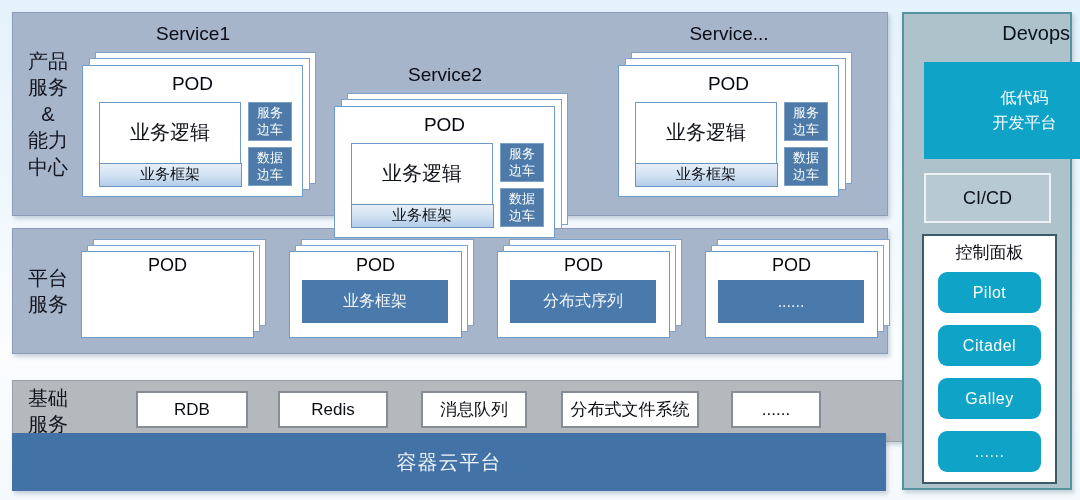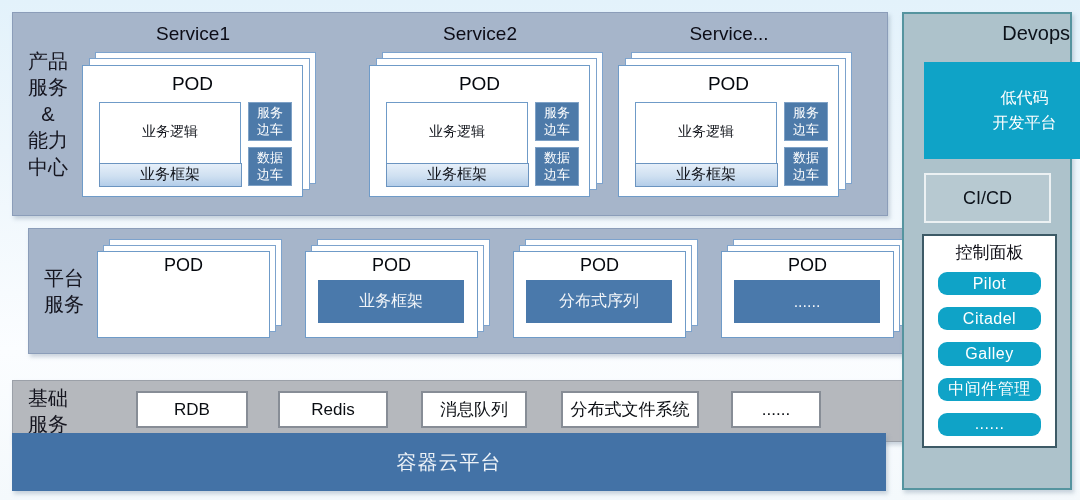--- a/index.html
+++ b/index.html
@@ -3,44 +3,44 @@
 <meta charset="utf-8">
 <style>
   html,body{margin:0;padding:0;}
   .page{
     position:relative;width:1080px;height:500px;overflow:hidden;
     background:linear-gradient(180deg,#e3f2fb 0%,#edf6fc 30%,#fbfdff 70%,#f4f9fc 100%);
     font-family:"Liberation Sans",sans-serif;color:#14141c;
   }
   .band{position:absolute;left:12px;width:874px;box-shadow:2px 3px 4px rgba(130,150,170,.4);}
   .band-products{top:12px;height:202px;background:#a6b5ca;border:1px solid #8b9db9;}
-  .band-platform{top:228px;height:124px;background:#a6b5ca;border:1px solid #8b9db9;margin-left:16px;}
+  .band-platform{top:228px;height:124px;background:#a6b5ca;border:1px solid #8b9db9;}
   .band-basic{top:380px;height:60px;background:#b5b8bd;border:1px solid #9ba0a8;padding-left:20px;}
   .band-cloud{top:433px;height:58px;background:#4372a6;display:flex;align-items:center;justify-content:center;}
   .band-cloud .cloud-label{color:#eef3f8;font-size:20px;letter-spacing:1px;}
 
   .band-label{
     position:absolute;left:0;top:0;bottom:0;width:70px;
     display:flex;align-items:center;justify-content:center;text-align:center;
     font-size:20px;line-height:1.32;font-weight:500;color:#15151f;white-space:pre-line;
   }
 
   
   .svc{position:absolute;top:10px;width:222px;height:188px;}
-  .svc-0{left:69px;} .svc-1{left:356px;} .svc-2{left:605px;}
+  .svc-0{left:69px;} .svc-1{left:321px;margin-top:41px;} .svc-2{left:605px;}
   .svc-title{position:absolute;top:0;left:0;width:100%;text-align:center;font-size:19px;color:#0c0c16;}
   .stack{position:absolute;top:42px;left:0;width:221px;height:132px;}
   .stack::before,.stack::after{content:"";position:absolute;inset:0;background:#fff;border:1.5px solid #7da3cd;}
   .stack::before{transform:translate(13px,-13px);}
   .stack::after{transform:translate(7px,-7px);}
   .pod-card{position:absolute;inset:0;background:#fff;border:1.5px solid #6f9bc8;z-index:1;}
   .pod-label{margin-top:7px;text-align:center;font-size:19px;color:#05080e;}
   .card-row{position:absolute;left:16px;top:36px;bottom:10px;right:10px;display:flex;gap:7px;}
   .logic-wrap{flex:1;position:relative;background:#fff;border:1.5px solid #6f9bc8;}
-  .logic-label{position:absolute;left:0;right:0;top:0;bottom:24px;display:flex;align-items:center;justify-content:center;font-size:14px;color:#10131a;}
+  .logic-label{position:absolute;left:0;right:0;top:0;bottom:24px;display:flex;align-items:center;justify-content:center;font-size:20px;color:#10131a;}
   .framework{
     position:absolute;left:-1.5px;right:-1.5px;bottom:-1.5px;height:24px;
     background:linear-gradient(180deg,#e6eff9 0%,#cfe0f1 55%,#b3cde9 100%);
     border:1.5px solid #6b94c0;display:flex;align-items:center;justify-content:center;
     font-size:15px;color:#10131a;box-sizing:border-box;
   }
   .sidecar-col{width:44px;display:flex;flex-direction:column;gap:6px;}
   .sidecar{
     flex:1;background:#4d7aa9;border:1px solid #7ea1c6;color:#fff;
     display:flex;align-items:center;justify-content:center;text-align:center;
@@ -80,21 +80,21 @@
     position:absolute;left:20px;width:127px;top:48px;height:97px;background:#0fa3c7;
     color:#fff;display:flex;align-items:center;justify-content:center;text-align:center;
     font-size:16px;line-height:1.55;white-space:pre-line;padding-left:37px;
   }
   .cicd{
     position:absolute;left:20px;width:127px;top:159px;height:50px;background:#b7c9d1;
     border:2px solid #ecf1f3;box-sizing:border-box;color:#0c121a;
     display:flex;align-items:center;justify-content:center;font-size:18px;
   }
   .control-panel{
-    position:absolute;left:18px;width:135px;top:220px;height:214px;background:#fff;
+    position:absolute;left:18px;width:135px;top:220px;height:250px;background:#fff;
     border:2px solid #3d5a66;box-sizing:border-box;
   }
   .control-title{margin-top:5px;text-align:center;font-size:17px;color:#0c0c14;}
   .control-btns{position:absolute;left:14px;right:14px;top:36px;bottom:10px;display:flex;flex-direction:column;gap:12px;}
   .ctrl-btn{
     flex:1;background:#0fa3c7;color:#fff;display:flex;align-items:center;justify-content:center;
     font-size:16px;letter-spacing:.5px;border-radius:9px;
   }
 </style>
 </head>
@@ -220,19 +220,18 @@
     <div class="devops-title">Devops</div>
     <div class="lowcode">低代码
 开发平台</div>
     <div class="cicd">CI/CD</div>
     <div class="control-panel">
       <div class="control-title">控制面板</div>
       <div class="control-btns">
         <div class="ctrl-btn">Pilot</div>
         <div class="ctrl-btn">Citadel</div>
         <div class="ctrl-btn">Galley</div>
-        <div class="ctrl-btn">中间件管理</div>
         <div class="ctrl-btn">......</div>
       </div>
     </div>
   </div>
 
 </div>
 
 </body></html>

